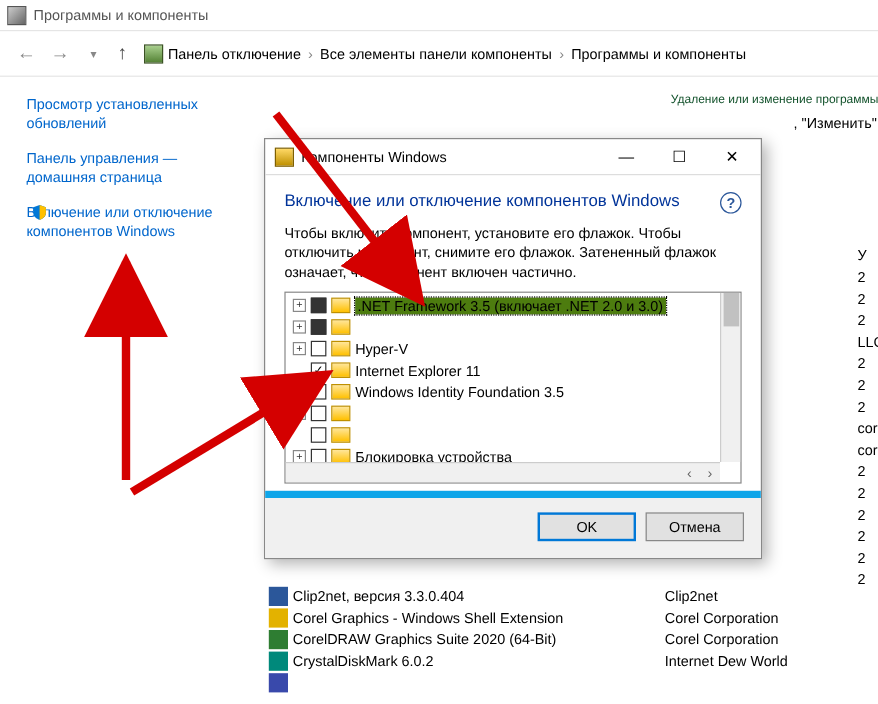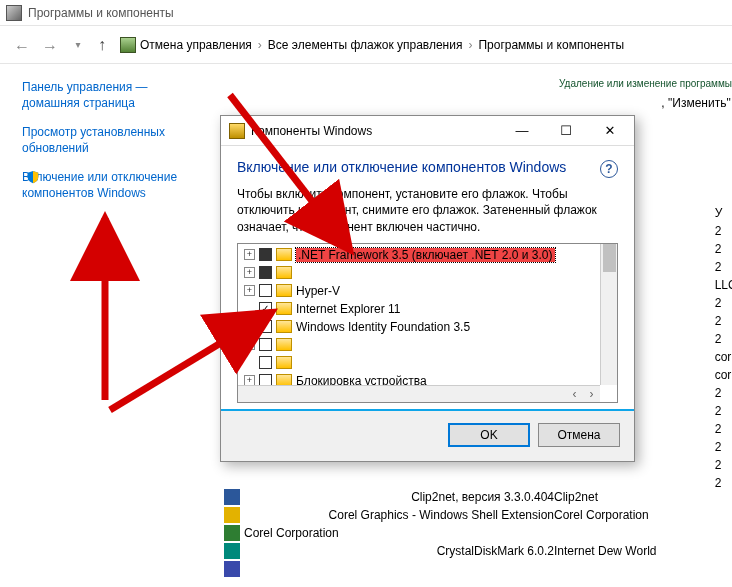--- a/index.html
+++ b/index.html
@@ -81,21 +81,21 @@
   .rightcol div { white-space:nowrap; }
   
   .proglist {
     position:absolute;
     left:224px;
     top:488px;
     width:500px;
   }
   .progrow { display:flex; align-items:center; height:18px; }
   .progrow .picon { width:16px;height:16px;margin-right:4px; }
-  .progrow .pname { width:310px; overflow:hidden; white-space:nowrap;text-align:right; }
+  .progrow .pname { width:310px; overflow:hidden; white-space:nowrap; }
   .progrow .ppub { width:160px; overflow:hidden; white-space:nowrap; }
 
   
   .dialog {
     position:absolute;
     left:220px; top:115px;
     width:415px;
     background:#fff;
     border:1px solid #888;
     box-shadow:4px 4px 12px rgba(0,0,0,0.3);
@@ -183,31 +183,31 @@
   .titem .chk.filled { background:#333; }
   .titem .chk.checked::after { content:"✓"; font-size:10px; }
   .titem .fld {
     width:16px;height:13px;
     background:linear-gradient(#ffe699,#ffc000);
     border:1px solid #bf9000;
     margin-right:4px;
   }
   .titem .lbl { white-space:nowrap; }
   .titem .lbl.sel {
-    background:#ef4444;
+    background:#4d7c0f;
     outline:1px dotted #000;
     padding:0 2px;
   }
   .dlg-buttons {
     display:flex;
     justify-content:flex-end;
     gap:8px;
     padding:12px 14px 14px;
     background:#f0f0f0;
-    border-top:2px solid #0ea5e9;
+    border-top:6px solid #0ea5e9;
   }
   .dlg-buttons button {
     width:82px;height:24px;
     border:1px solid #888;
     background:#e1e1e1;
     font-size:12px;
     cursor:pointer;
   }
   .dlg-buttons button.primary {
     border:2px solid #0078d7;
@@ -223,32 +223,32 @@
   <div class="title">Программы и компоненты</div>
 </div>
 
 <div class="navbar">
   <div class="nav-btn">←</div>
   <div class="nav-btn">→</div>
   <div class="nav-btn" style="font-size:10px">▾</div>
   <div class="nav-btn nav-up">↑</div>
   <div class="bc-icon"></div>
   <div class="breadcrumb">
-    <span>Отмена управления</span>
+    <span>Панель отключение</span>
     <span class="sep">›</span>
-    <span>Все элементы флажок управления</span>
+    <span>Все элементы панели компоненты</span>
     <span class="sep">›</span>
     <span>Программы и компоненты</span>
   </div>
 </div>
 
 <div class="content">
   <div class="leftnav">
+    <div class="link">Просмотр установленных обновлений</div>
     <div class="link">Панель управления — домашняя страница</div>
-    <div class="link">Просмотр установленных обновлений</div>
     <div style="position:relative">
       <svg class="shield" style="top:0" viewBox="0 0 16 16">
           <path d="M8 1 L14 3 V8 C14 12 11 14 8 15 C5 14 2 12 2 8 V3 Z" fill="#0078d7"></path>
           <path d="M8 1 L14 3 V8 C14 12 11 14 8 15 Z" fill="#ffc000"></path>
         </svg>
       <div class="link" style="margin-left:0">Включение или отключение компонентов Windows</div>
     </div>
   </div>
 
   <div class="mainarea">
@@ -281,20 +281,21 @@
       <div class="pname">Clip2net, версия 3.3.0.404</div>
       <div class="ppub">Clip2net</div>
     </div>
     <div class="progrow">
       <div class="picon" style="background: rgb(227, 178, 0);"></div>
       <div class="pname">Corel Graphics - Windows Shell Extension</div>
       <div class="ppub">Corel Corporation</div>
     </div>
     <div class="progrow">
       <div class="picon" style="background: rgb(46, 125, 50);"></div>
+      <div class="pname">CorelDRAW Graphics Suite 2020 (64-Bit)</div>
       <div class="ppub">Corel Corporation</div>
     </div>
     <div class="progrow">
       <div class="picon" style="background: rgb(0, 137, 123);"></div>
       <div class="pname">CrystalDiskMark 6.0.2</div>
       <div class="ppub">Internet Dew World</div>
     </div>
     <div class="progrow">
       <div class="picon" style="background: rgb(57, 73, 171);"></div>
     </div>

